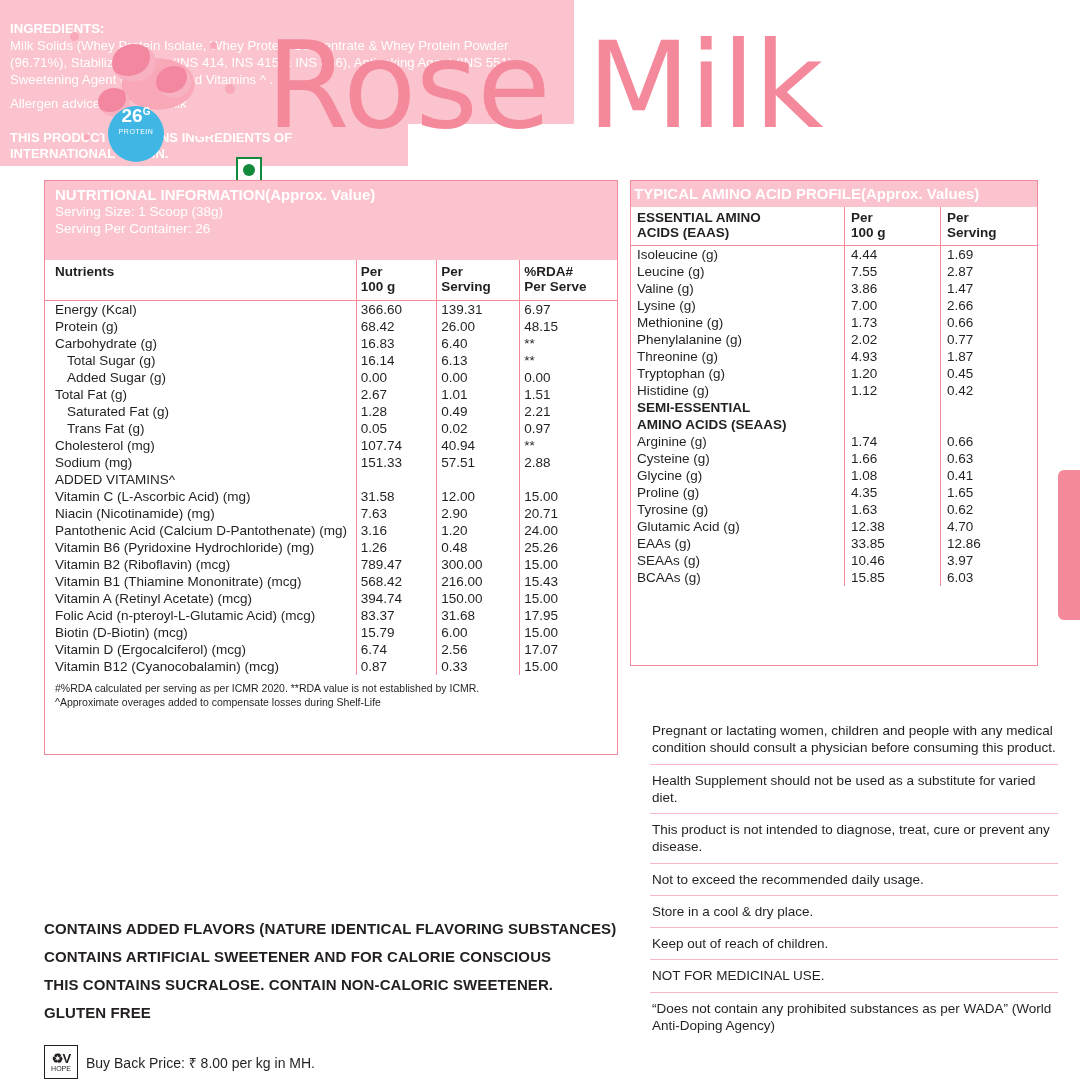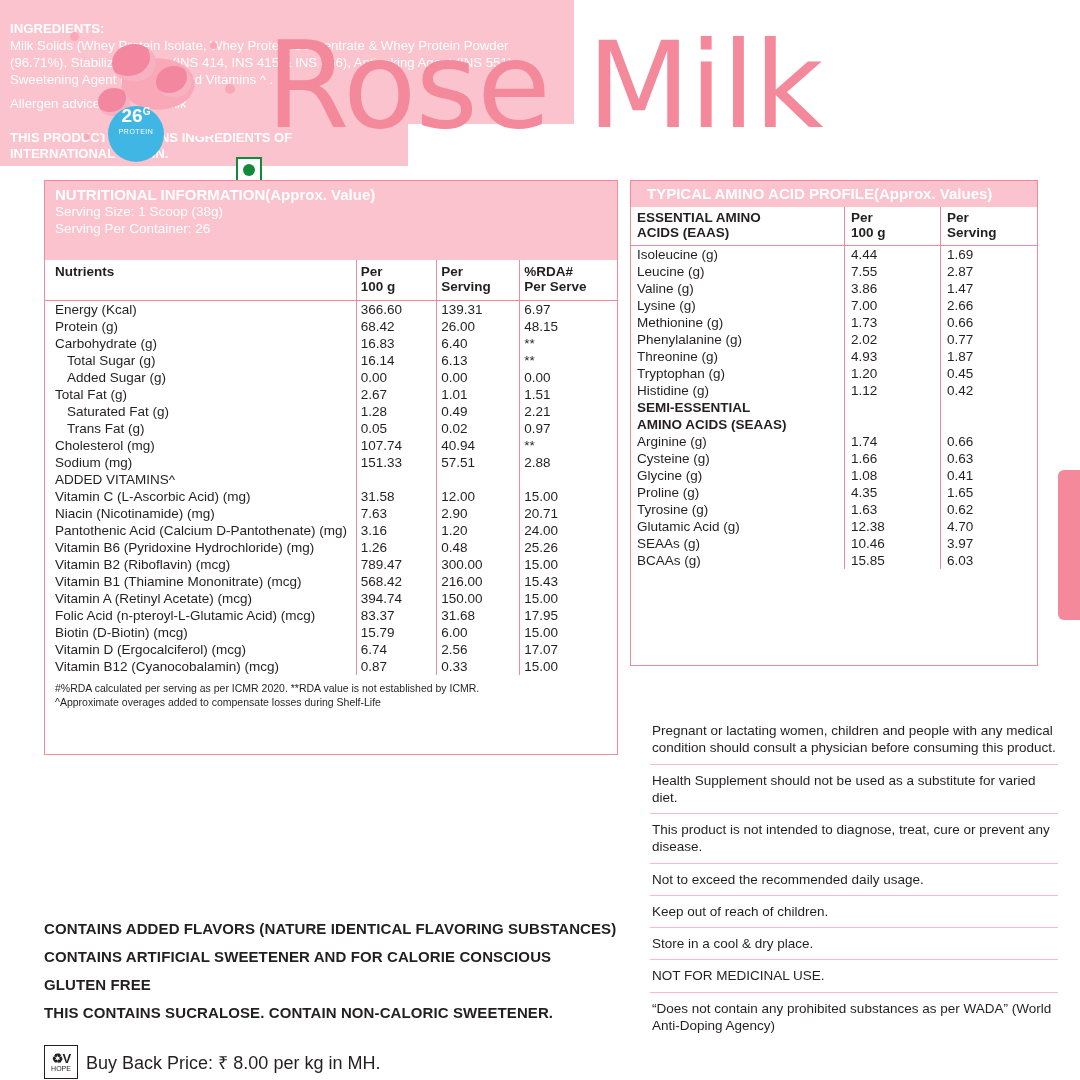--- a/index.html
+++ b/index.html
@@ -40,21 +40,21 @@
     display:flex;align-items:center;justify-content:center;
   }
   #veg-mark i{display:block;width:12px;height:12px;border-radius:50%;background:#128a3c;}
   #product-title{
     position:absolute;left:266px;top:26px;
     font-size:120px;line-height:1;color:#f4899b;font-weight:normal;
     font-family:"DejaVu Sans", sans-serif;letter-spacing:-1px;text-align:center;
   }
   
   .panel{position:absolute;border:1.5px solid #f4899b;box-sizing:border-box;background:#fff;}
-  .panel-head{background:#fbc3cd;color:#ffffff;font-weight:bold;padding:4px 8px 5px 16px;font-size:15px;}
+  .panel-head{background:#fbc3cd;color:#ffffff;font-weight:bold;padding:4px 8px 5px 3px;font-size:15px;}
   .panel-head .sub{display:block;font-weight:normal;font-size:13.5px;line-height:1.28;}
   
   #nutrition-panel{left:44px;top:180px;width:574px;height:575px;}
   #nutri-head{padding:5px 10px 22px 10px;}
   table.nt{width:100%;border-collapse:collapse;font-size:13.5px;}
   table.nt th{font-weight:bold;text-align:left;vertical-align:top;padding:4px 4px 6px 4px;}
   table.nt td{padding:1px 4px;vertical-align:top;}
   .colline{border-left:1.2px solid #f4899b;}
   .hrule{border-bottom:1.2px solid #f4899b;}
   .c-nutri{width:300px;padding-left:10px !important;}
@@ -68,21 +68,21 @@
   #ingredients-panel .txt{color:#ffffff;font-size:13.2px;line-height:1.3;padding:20px 10px;}
   #ingredients-panel .ttl{font-weight:bold;display:block;}
   #allergen{display:block;margin-top:6px;}
   
   #claims{position:absolute;left:44px;top:920px;width:574px;}
   #claims div{font-weight:bold;font-size:15px;letter-spacing:.1px;margin-bottom:11px;color:#231f20;}
   
   #footer{position:absolute;left:44px;top:1044px;width:700px;height:36px;display:flex;align-items:center;gap:8px;}
   #hope-mark{width:34px;height:34px;border:1.5px solid #231f20;box-sizing:border-box;display:flex;flex-direction:column;align-items:center;justify-content:center;font-size:7px;line-height:1;}
   #hope-mark .glyph{font-size:13px;font-weight:bold;letter-spacing:-1px;}
-  #buyback{font-size:18px;}
+  #buyback{font-size:14px;}
   
   #amino-panel{left:630px;top:180px;width:408px;height:486px;}
   table.at{width:100%;border-collapse:collapse;font-size:13.5px;}
   table.at th{font-weight:bold;text-align:left;vertical-align:top;padding:3px 4px 5px 6px;}
   table.at td{padding:1px 16px 1px 6px;vertical-align:top;}
   .a-name{width:226px;}
   .a-v1{width:86px;}
   .a-v2{width:86px;}
   .subhead td{font-weight:bold;padding-top:3px;}
   
@@ -288,22 +288,22 @@
   <div class="txt">
     <span class="ttl">INGREDIENTS:</span>
     <span>Milk Solids (Whey Protein Isolate, Whey Protein Concentrate &amp; Whey Protein Powder (96.71%), Stabilizing Agent (INS 414, INS 415 &amp; INS 466), Anticaking Agent (INS 551),  Sweetening Agent (INS 955) and Vitamins ^ .</span>
     <span id="allergen">Allergen advice: Contains Milk</span>
   </div>
 </div>
 
 <div id="claims">
   <div>CONTAINS ADDED FLAVORS (NATURE IDENTICAL FLAVORING SUBSTANCES)</div>
   <div>CONTAINS ARTIFICIAL SWEETENER AND FOR CALORIE CONSCIOUS</div>
+  <div>THIS CONTAINS SUCRALOSE. CONTAIN NON-CALORIC SWEETENER.</div>
   <div>GLUTEN FREE</div>
-  <div>THIS CONTAINS SUCRALOSE. CONTAIN NON-CALORIC SWEETENER.</div>
 </div>
 
 <div id="footer">
   <div id="hope-mark">
     <span class="glyph">♻V</span>
     <span>HOPE</span>
   </div>
   <div id="buyback">Buy Back Price: ₹ 8.00 per kg in MH.</div>
 </div>
 
@@ -408,20 +408,25 @@
           <td class="a-name">Tyrosine (g)</td>
           <td class="a-v1 colline">1.63</td>
           <td class="a-v2 colline">0.62</td>
         </tr>
         <tr>
           <td class="a-name">Glutamic Acid (g)</td>
           <td class="a-v1 colline">12.38</td>
           <td class="a-v2 colline">4.70</td>
         </tr>
         <tr>
+          <td class="a-name">EAAs (g)</td>
+          <td class="a-v1 colline">33.85</td>
+          <td class="a-v2 colline">12.86</td>
+        </tr>
+        <tr>
           <td class="a-name">SEAAs (g)</td>
           <td class="a-v1 colline">10.46</td>
           <td class="a-v2 colline">3.97</td>
         </tr>
         <tr>
           <td class="a-name">BCAAs (g)</td>
           <td class="a-v1 colline">15.85</td>
           <td class="a-v2 colline">6.03</td>
         </tr>
       </tbody>
@@ -433,19 +438,19 @@
     <span>THIS PRODUCT CONTAINS INGREDIENTS OF</span><br>
     <span>INTERNATIONAL ORIGIN.</span>
   </div>
 </div>
 
 <div id="notes">
     <div class="note">Pregnant or lactating women, children and people with any medical condition should consult a physician before consuming this product.</div>
     <div class="note">Health Supplement should not be used as a substitute for varied diet.</div>
     <div class="note">This product is not intended to diagnose, treat, cure or prevent any disease.</div>
     <div class="note">Not to exceed the recommended daily usage.</div>
+    <div class="note">Store in a cool &amp; dry place.</div>
     <div class="note">Keep out of reach of children.</div>
-    <div class="note">Store in a cool &amp; dry place.</div>
     <div class="note">NOT FOR MEDICINAL USE.</div>
     <div class="note">“Does not contain any prohibited substances as per WADA” (World Anti-Doping Agency)</div>
   </div>
 
 <div id="side-tab"></div>
 
 </body></html>

